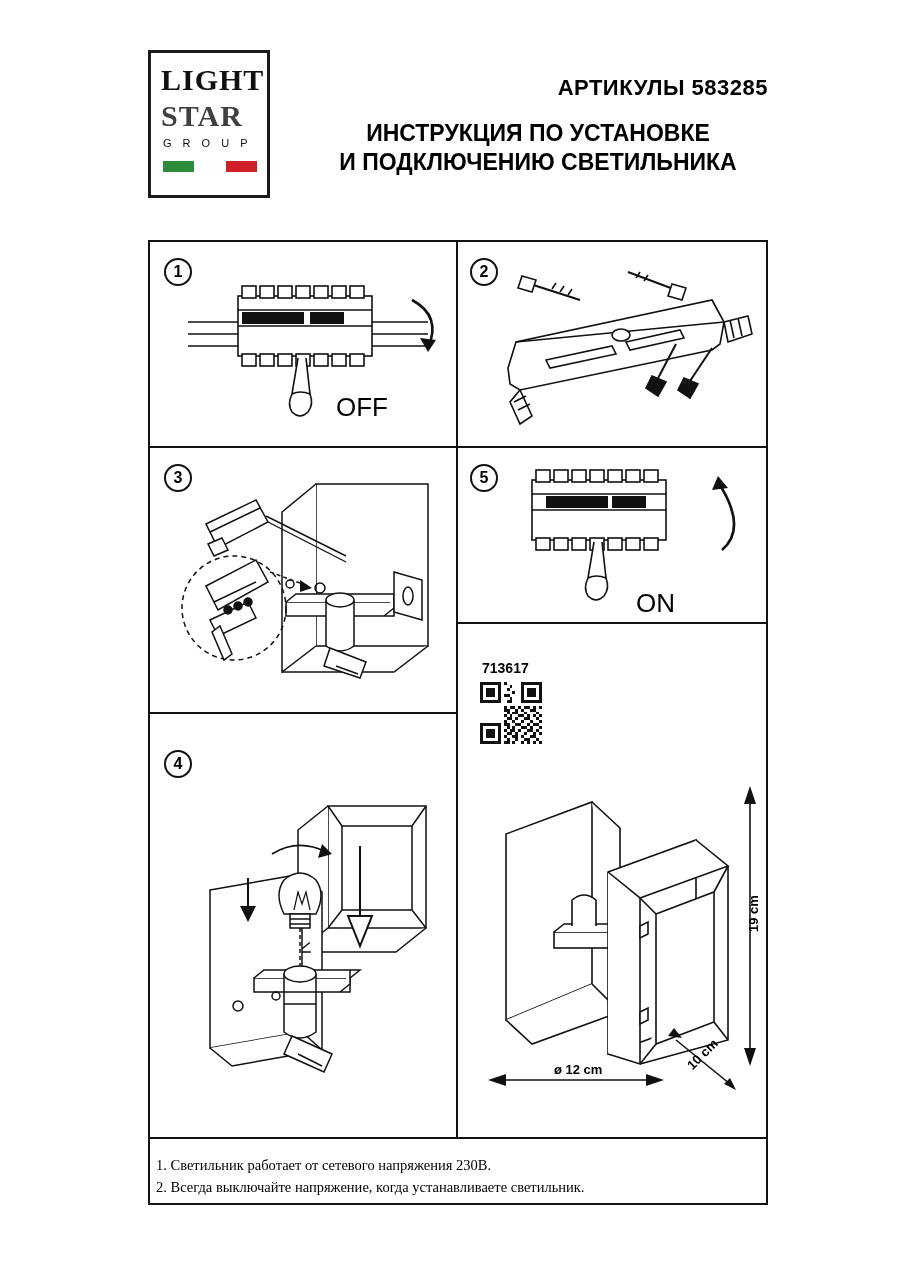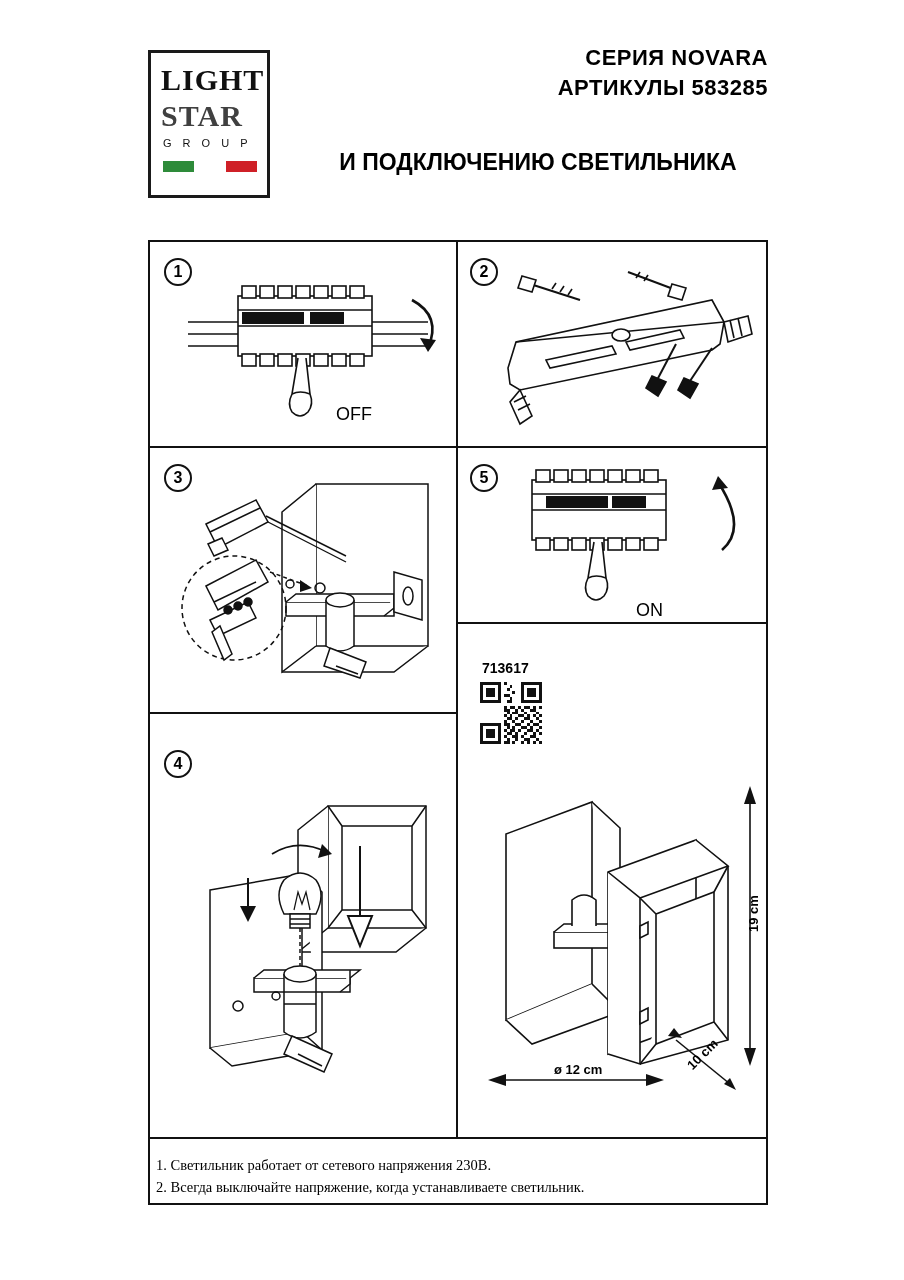--- a/index.html
+++ b/index.html
@@ -100,23 +100,22 @@
     transform-origin: left top;
     white-space:nowrap;
   }
   .dim-text.diag {
     transform: rotate(-45deg);
     transform-origin: left top;
     white-space:nowrap;
   }
 
   .offon {
-    position:absolute; font-size:18px; font-weight:normal;
+    position:absolute; font-size:26px; font-weight:normal;
     font-family:"Liberation Sans", sans-serif;
-    margin-top:12px;
   }
 
   svg { display:block; }
   .ill { position:absolute; }
 </style>
 </head>
 <body>
 
 <div class="page">
 
@@ -126,24 +125,23 @@
       <div class="logo-light">LIGHT</div>
       <div class="logo-star">STAR</div>
       <div class="logo-group">G R O U P</div>
       <div class="logo-flag">
         <i class="flag-g"></i>
           <i class="flag-w"></i>
           <i class="flag-r"></i>
       </div>
     </div>
 
-    <div class="series-line">СЕРИЯ NOVARA</div>
     <div class="article-line">АРТИКУЛЫ 583285</div>
     <div class="title-main">
-      <br>
+      <span>ИНСТРУКЦИЯ ПО УСТАНОВКЕ</span><br>
       <span>И ПОДКЛЮЧЕНИЮ СВЕТИЛЬНИКА</span>
     </div>
   </div>
 
   <div class="frame">
 
     <div class="hline" style="left:0; top:204px; width:616px; height:2px;"></div>
 
     <div class="vline" style="left:306px; top:0; width:2px; height:206px;"></div>
 

